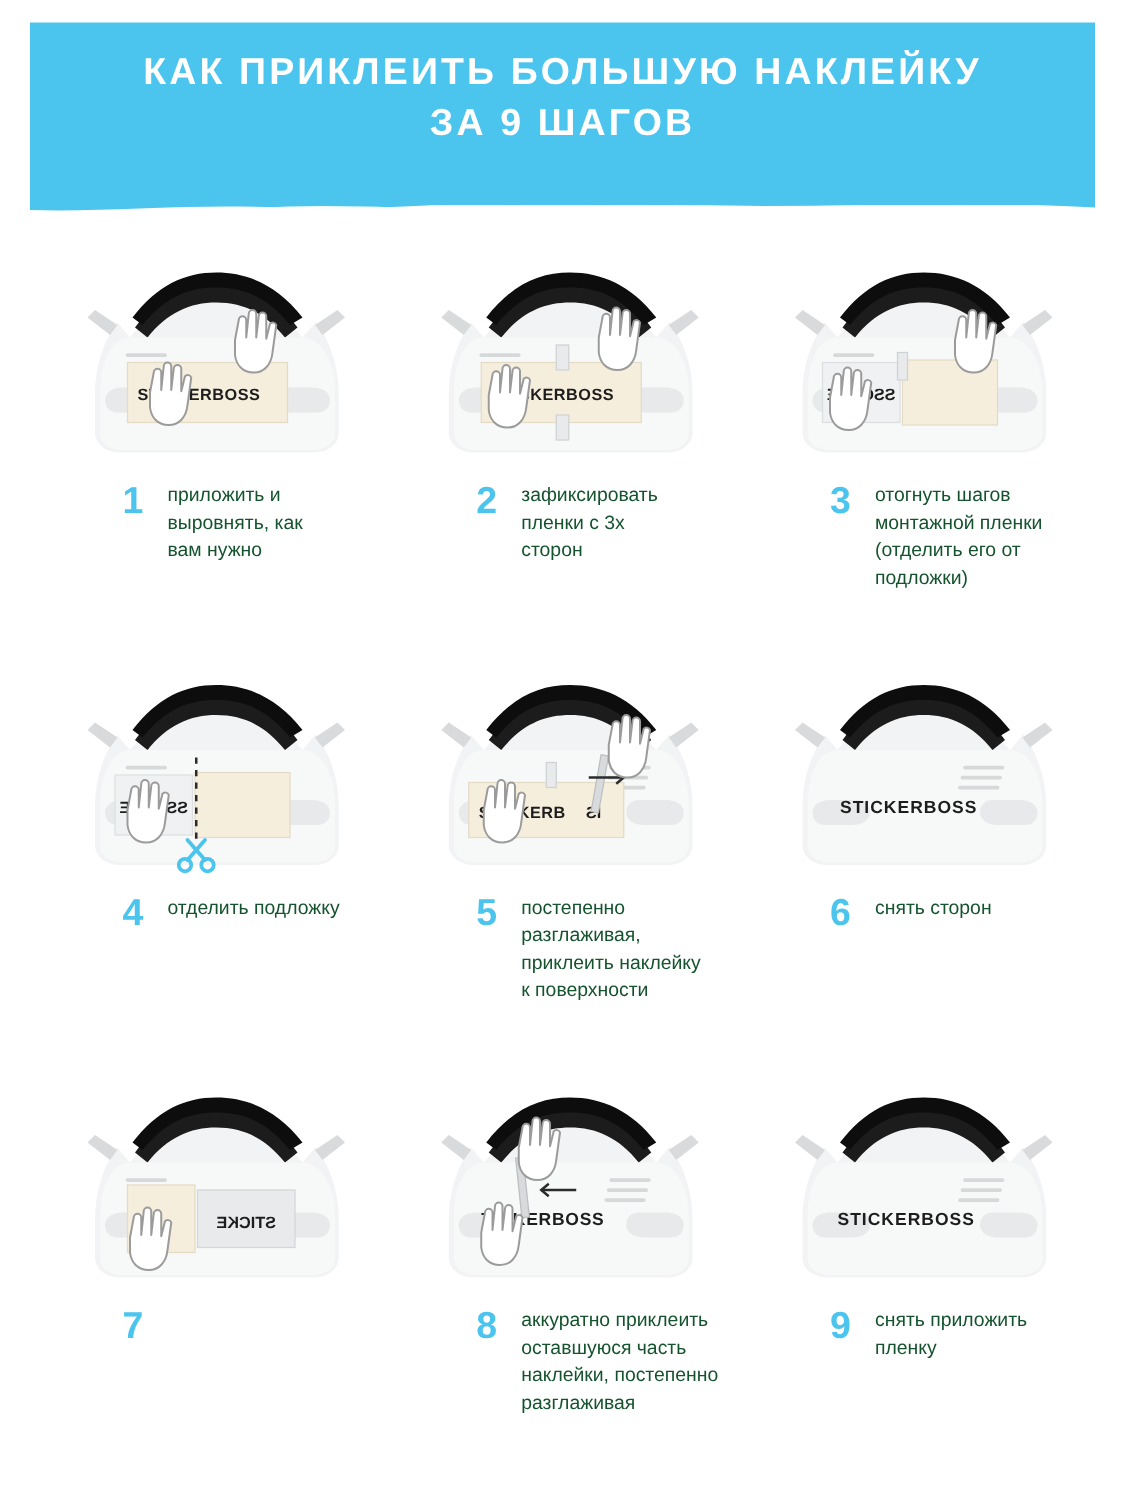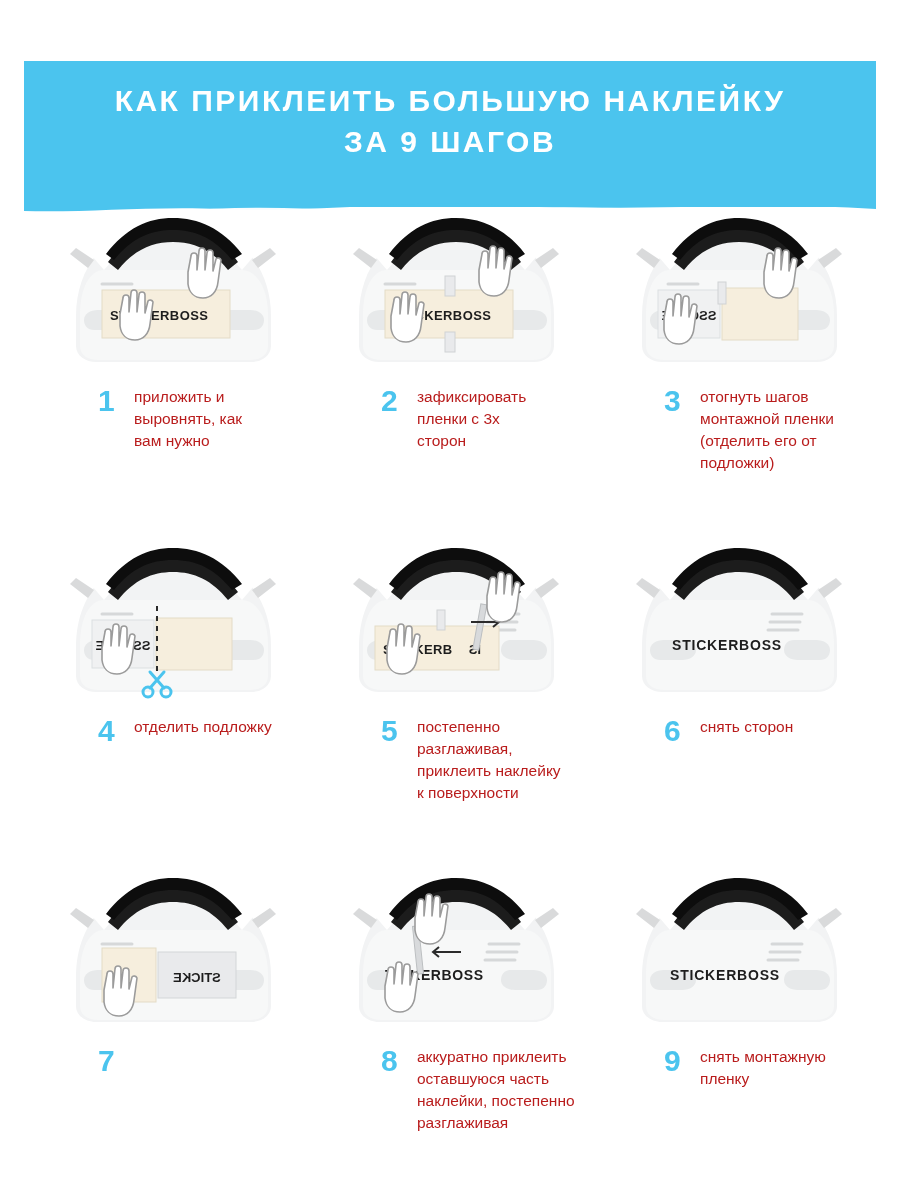--- a/index.html
+++ b/index.html
@@ -15,21 +15,20 @@
     position: relative;
   }
 
   
   .header {
     position: relative;
     width: 900px;
     height: 190px;
     background: #ffffff;
     overflow: hidden;
-    margin-top: 43px;
   }
   .header-band {
     position: absolute;
     left: 24px;
     top: 18px;
     width: 852px;
     height: 146px;
     background: #4bc4ee;
   }
   
@@ -95,21 +94,21 @@
   .step-num {
     position: absolute;
     left: 72px;
     color: #4bc4ee;
     font-weight: bold;
     font-size: 30px;
     line-height: 1;
   }
   .step-text {
     margin-left: 34px;
-    color: #b91c1c;
+    color: #14532d;
     font-size: 15.5px;
     line-height: 1.43;
     max-width: 175px;
     white-space: pre-line;
   }
   .r1 .step-illo { height: 178px; }
 </style>
 </head>
 <body>
 
@@ -437,18 +436,18 @@
           <line x1="158" y1="96" x2="188" y2="96"></line>
           <line x1="156" y1="104" x2="186" y2="104"></line>
         </g>
         <path d="M38,124 C38,118 44,114 52,114 L74,114 C80,114 84,118 84,124 C84,130 78,134 70,134 L48,134 C42,134 38,130 38,124 Z" fill="#e7e9ea"></path>
         <path d="M218,124 C218,118 212,114 204,114 L182,114 C176,114 172,118 172,124 C172,130 178,134 186,134 L208,134 C214,134 218,130 218,124 Z" fill="#e7e9ea"></path>
         <text x="58" y="124" font-family="Liberation Sans, sans-serif" font-size="14" font-weight="bold" fill="#1d1d1d" letter-spacing="0.8">STICKERBOSS</text>
       </svg>
     </div>
     <div class="step-caption">
       <span class="step-num">9</span>
-      <span class="step-text">снять монтажную
+      <span class="step-text">снять приложить
 пленку</span>
     </div>
   </div>
 
 </div>
 
 </body></html>

